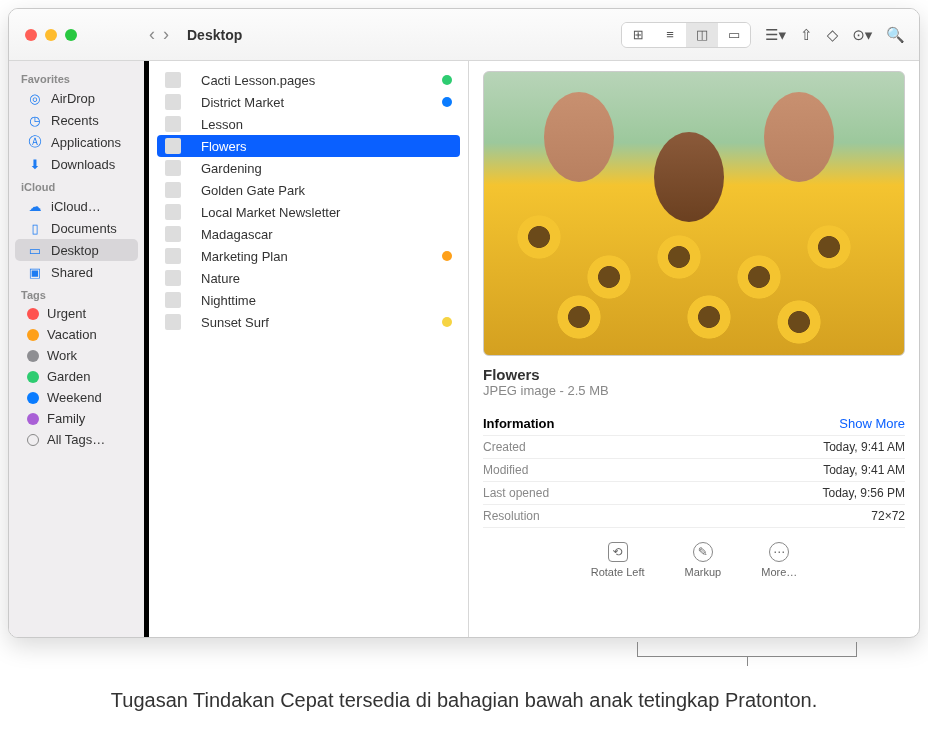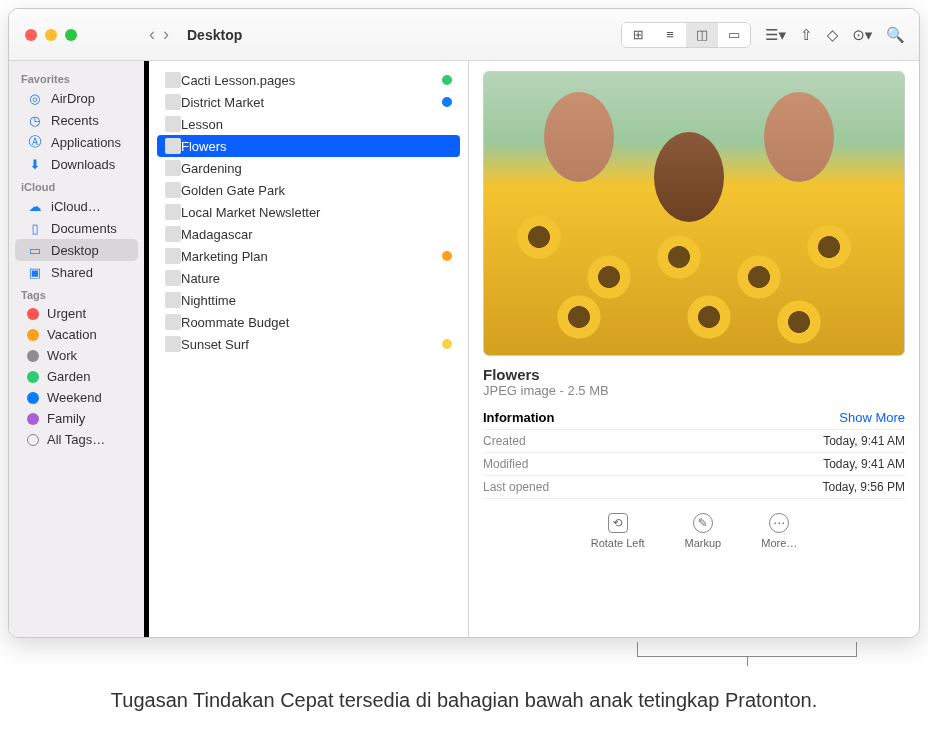--- a/index.html
+++ b/index.html
@@ -18,28 +18,28 @@
 .viewbtn.sel{background:#e5e5e5}
 .tbicon{color:#555;font-size:15px}
 .body{flex:1;display:flex;overflow:hidden}
 .sidebar{width:140px;background:#f0eef0;border-right:5px solid #000000;padding:6px 0;overflow-y:auto;font-size:13px}
 .shead{color:#8a8a8a;font-size:11px;font-weight:600;padding:6px 12px 2px}
 .sitem{display:flex;align-items:center;gap:8px;padding:3px 12px;color:#333;border-radius:5px;margin:0 6px}
 .sitem.sel{background:#d8d6d9}
 .sicon{width:16px;height:16px;display:flex;align-items:center;justify-content:center;font-size:13px;color:#1e7cf2}
 .tagdot{width:12px;height:12px;border-radius:50%;border:none}
 .filepane{width:320px;border-right:1px solid #d7d7d7;padding:8px 4px;overflow-y:auto}
-.frow{display:flex;align-items:center;gap:0;padding:3px 8px;font-size:13px;border-radius:4px;margin:0 4px;color:#333;position:relative}
+.frow{display:flex;align-items:center;gap:20px;padding:3px 8px;font-size:13px;border-radius:4px;margin:0 4px;color:#333;position:relative}
 .frow.sel{background:#0a60ff;color:#fff}
 .fico{width:16px;height:16px;border-radius:2px;background:#ddd;flex-shrink:0}
 .ftag{width:10px;height:10px;border-radius:50%;position:absolute;right:8px}
 .preview{flex:1;display:flex;flex-direction:column;padding:10px 14px;overflow:hidden}
 .pimg{width:100%;height:285px;border:1px solid #ccc;border-radius:6px;margin-bottom:10px;background:linear-gradient(180deg,#b8d4b8 0%,#9cc89c 25%,#f4c430 40%,#d4a020 100%);position:relative;overflow:hidden}
 .ptitle{font-weight:600;font-size:15px;color:#333}
-.psub{font-size:13px;color:#888;margin-bottom:8px}
+.psub{font-size:13px;color:#888;margin-bottom:14px}
 .ihead{display:flex;justify-content:space-between;font-size:13px;font-weight:600;padding:4px 0;border-bottom:1px solid #eee}
 .ihead a{color:#0a60ff;font-weight:400}
 .irow{display:flex;justify-content:space-between;font-size:12px;padding:4px 0;border-bottom:1px solid #eee;color:#888}
 .irow .v{color:#333}
 .actions{display:flex;justify-content:center;gap:40px;margin-top:14px}
 .act{display:flex;flex-direction:column;align-items:center;gap:4px;font-size:11px;color:#666}
 .acticon{width:20px;height:20px;border:1.5px solid #888;border-radius:4px;display:flex;align-items:center;justify-content:center;font-size:12px}
 .caption{text-align:center;font-size:20px;color:#333;margin-top:20px;line-height:1.4}
 .bracket{position:relative;height:24px;margin:4px auto 0;width:220px;}
 .bracket::before{content:"";position:absolute;left:0;right:0;top:0;height:14px;border-left:1px solid #888;border-right:1px solid #888;border-bottom:1px solid #888}
@@ -192,24 +192,20 @@
         <div class="frow">
           <div class="fico"></div>
           <span>Nature</span>
         </div>
         <div class="frow">
           <div class="fico"></div>
           <span>Nighttime</span>
         </div>
         <div class="frow">
           <div class="fico"></div>
-          <span>Roommate Budget</span>
-        </div>
-        <div class="frow">
-          <div class="fico"></div>
           <span>Sunset Surf</span>
           <div class="ftag" style="background: rgb(246, 212, 67);"></div>
         </div>
       </div>
 
     <div class="preview">
       <div class="pimg">
         <div class="face" style="left:60px"></div>
         <div class="face" style="left:170px;top:60px;background:linear-gradient(#8b5a3a,#6b4020)"></div>
         <div class="face" style="left:280px"></div>
@@ -234,20 +230,24 @@
             <span class="v">Today, 9:41 AM</span>
           </div>
           <div class="irow">
             <span>Modified</span>
             <span class="v">Today, 9:41 AM</span>
           </div>
           <div class="irow">
             <span>Last opened</span>
             <span class="v">Today, 9:56 PM</span>
           </div>
+          <div class="irow">
+            <span>Resolution</span>
+            <span class="v">72×72</span>
+          </div>
         </div>
       <div class="actions">
         <div class="act">
             <div class="acticon">⟲</div>
             <span>Rotate Left</span>
           </div>
         <div class="act">
             <div class="acticon" style="border-radius:50%">✎</div>
             <span>Markup</span>
           </div>

